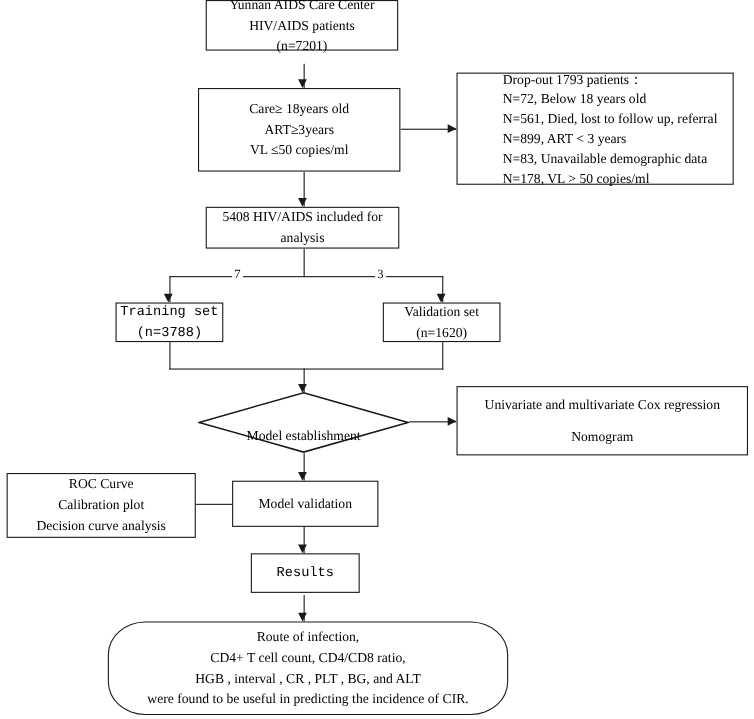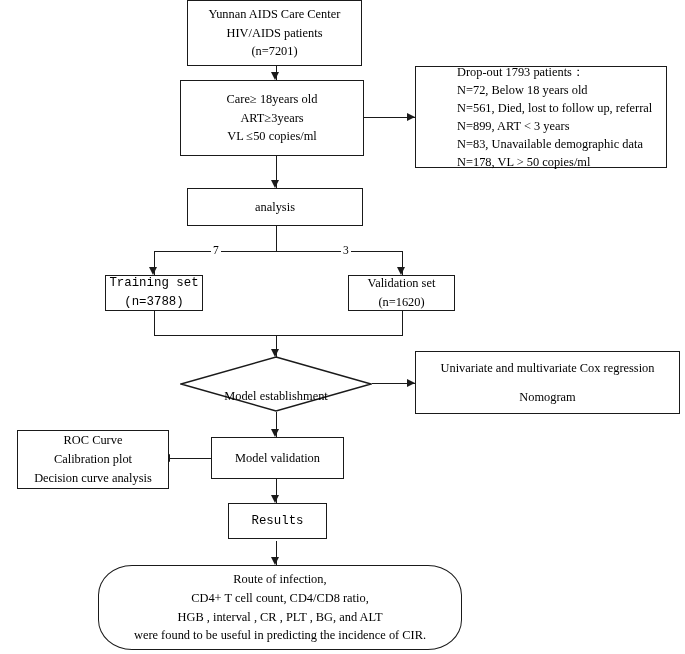--- a/index.html
+++ b/index.html
@@ -133,21 +133,21 @@
 
   <div class="ln h" style="left:162px; top:458px; width:49px;"></div>
   <div class="arrow left" style="left:162px; top:453.7px;"></div>
 
   <div class="ln v" style="left:276px; top:479px; height:24px;"></div>
   <div class="arrow down" style="left:271.4px; top:495px;"></div>
 
   <div class="ln v" style="left:276px; top:541px; height:24px;"></div>
   <div class="arrow down" style="left:271.4px; top:557px;"></div>
 
-  <div class="node" style="left:187px; top:0px; width:175px; height:66px;">
+  <div class="node" style="left:187px; top:0px; width:175px; height:46px;">
     <span class="line">Yunnan AIDS Care Center</span>
     <span class="line">HIV/AIDS patients</span>
     <span class="line">(n=7201)</span>
   </div>
 
   <div class="node" style="left:180px; top:80px; width:184px; height:76px;">
     <span class="line">Care≥ 18years old</span>
     <span class="line">ART≥3years</span>
     <span class="line">VL ≤50 copies/ml</span>
   </div>
@@ -155,20 +155,21 @@
   <div class="node left-align" style="left:415px; top:66px; width:252px; height:102px;padding-left:41px;">
     <span class="line">Drop-out 1793  patients：</span>
     <span class="line">N=72, Below 18 years old</span>
     <span class="line">N=561, Died, lost to follow up,  referral</span>
     <span class="line">N=899, ART  &lt; 3 years</span>
     <span class="line">N=83, Unavailable demographic data</span>
     <span class="line">N=178, VL &gt; 50 copies/ml</span>
   </div>
 
   <div class="node" style="left:187px; top:188px; width:176px; height:38px;">
+    <span class="line">5408 HIV/AIDS included for</span>
     <span class="line">analysis</span>
   </div>
 
   <div class="node" style="left:105px; top:275px; width:98px; height:36px;font-family:Liberation Mono, monospace;">
     <span class="line">Training set</span>
     <span class="line">(n=3788)</span>
   </div>
 
   <div class="node" style="left:348px; top:275px; width:107px; height:36px;">
     <span class="line">Validation set</span>
@@ -180,21 +181,21 @@
       <polygon points="96,1 191,28 96,55 1,28" fill="#ffffff" stroke="#1a1a1a" stroke-width="1.4"></polygon>
     </svg>
     <div class="diamond-label">Model establishment</div>
   </div>
 
   <div class="node" style="left:415px; top:351px; width:265px; height:63px;">
     <span class="line">Univariate and multivariate Cox regression</span>
     <span class="line" style="margin-top:10px;">Nomogram</span>
   </div>
 
-  <div class="node" style="left:17px; top:430px; width:152px; height:59px;">
+  <div class="node" style="left:6px; top:430px; width:172px; height:59px;">
     <span class="line">ROC Curve</span>
     <span class="line">Calibration plot</span>
     <span class="line">Decision curve analysis</span>
   </div>
 
   <div class="node" style="left:211px; top:437px; width:133px; height:42px;">
     <span class="line">Model validation</span>
   </div>
 
   <div class="node" style="left:228px; top:503px; width:99px; height:36px;font-family:Liberation Mono, monospace;">

